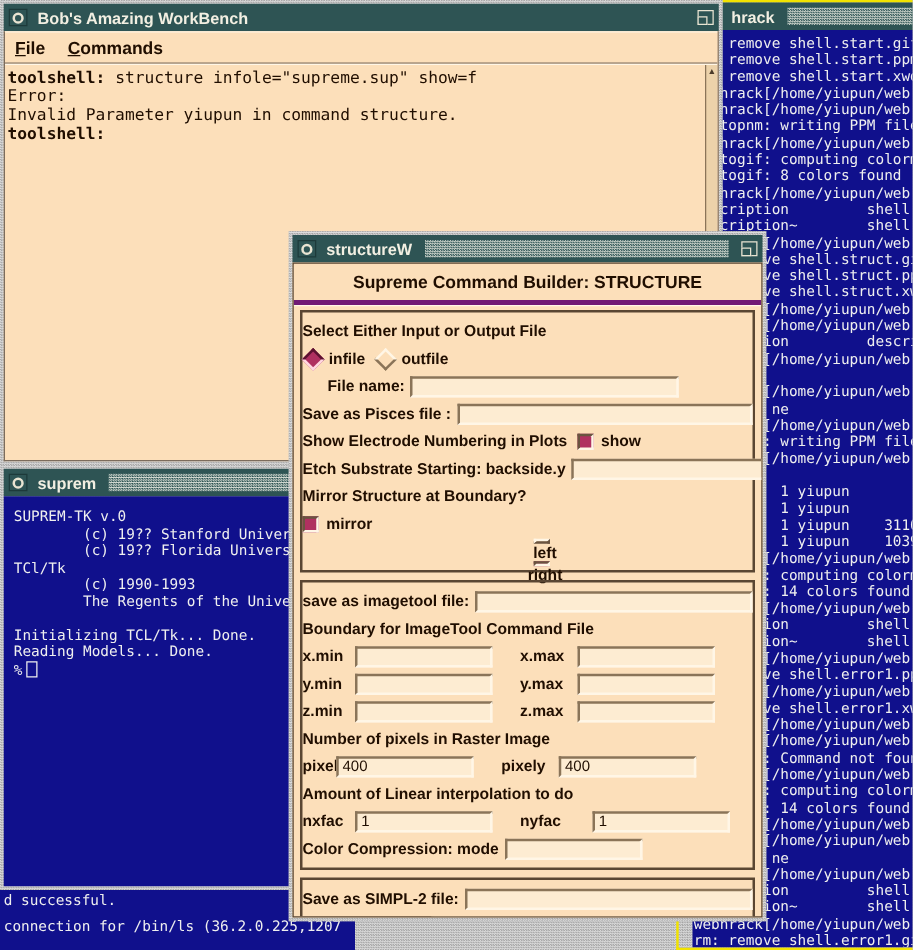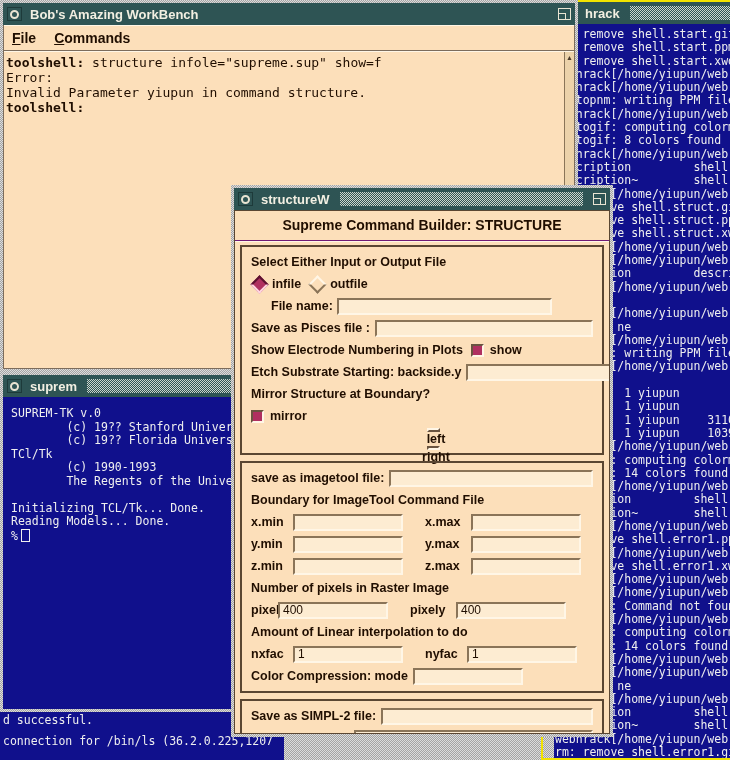--- a/index.html
+++ b/index.html
@@ -59,22 +59,22 @@
   .sp-content pre{font-size:11.5px;line-height:13.5px;color:#efefef;}
   .prompt-line{font-family:"DejaVu Sans Mono",monospace;font-size:11.5px;line-height:13.5px;color:#efefef;}
   .cursor-box{display:inline-block;width:7px;height:11px;border:1px solid #efefef;vertical-align:-2px;margin-left:3px;}
   
   #bottomterm{left:0;top:600px;width:284px;height:160px;padding:110px 0 0 3px;box-sizing:border-box;}
   #bottomterm pre{font-size:11.5px;line-height:21px;}
   
   #structurew{left:231px;top:185px;width:382px;height:552px;z-index:10;}
   .dw-inner{flex:1;display:flex;flex-direction:column;background:#fcdfba;border:1px solid #5a4632;overflow:hidden;}
   .dw-header{font-weight:bold;font-size:14px;color:#200e00;text-align:center;padding:6px 0 7px 0;
-    border-bottom:1px solid #701a75;box-shadow:0 1px 0 #fff6e6;}
-  .sect{border:2px solid #5a4632;margin:4px 5px 2px 5px;padding:3px 9px;}
+    border-bottom:4px solid #701a75;box-shadow:0 1px 0 #fff6e6;}
+  .sect{border:2px solid #5a4632;margin:4px 5px 2px 5px;padding:3px 0;}
   .row{display:flex;align-items:center;height:20px;margin:2px 0;font-size:12.5px;font-weight:bold;color:#200e00;}
   .row .sp{width:8px;}
   .lbl{white-space:nowrap;}
   input.tk{
     box-sizing:border-box;height:17px;border:2px solid;border-color:#8a7458 #fff6e6 #fff6e6 #8a7458;
     background:#fdecd2;font-family:"Liberation Sans",sans-serif;font-size:12px;color:#200e00;padding:0 3px;outline:none;
   }
   .diamond{display:inline-block;width:9px;height:9px;transform:rotate(45deg);margin:0 6px 0 2px;border:2px solid;}
   .diamond.on{background:#b03060;border-color:#5c1230 #ffd7e0 #ffd7e0 #5c1230;}
   .diamond.off{background:#fcdfba;border-color:#fff6e6 #8a7458 #8a7458 #fff6e6;}
@@ -314,21 +314,21 @@
           <span class="lbl" style="width:46px;">pixely</span>
           <input class="tk" style="width: 110px;" value="400">
         </div>
         <div class="row">
             <span class="lbl">Amount of Linear interpolation to do</span>
           </div>
         <div class="row">
           <span class="lbl" style="width:42px;">nxfac</span>
           <input class="tk" style="width: 110px;" value="1">
           <span style="width:22px;"></span>
-          <span class="lbl" style="width:42px;">nyfac</span>
+          <span class="lbl" style="width:58px;">nyfac</span>
           <input class="tk" style="width: 110px;" value="1">
         </div>
         <div class="row">
           <span class="lbl">Color Compression: mode</span>
           <input class="tk" style="width: 110px; margin-left: 5px;">
         </div>
       </div>
 
       <div class="sect">
         <div class="row">

